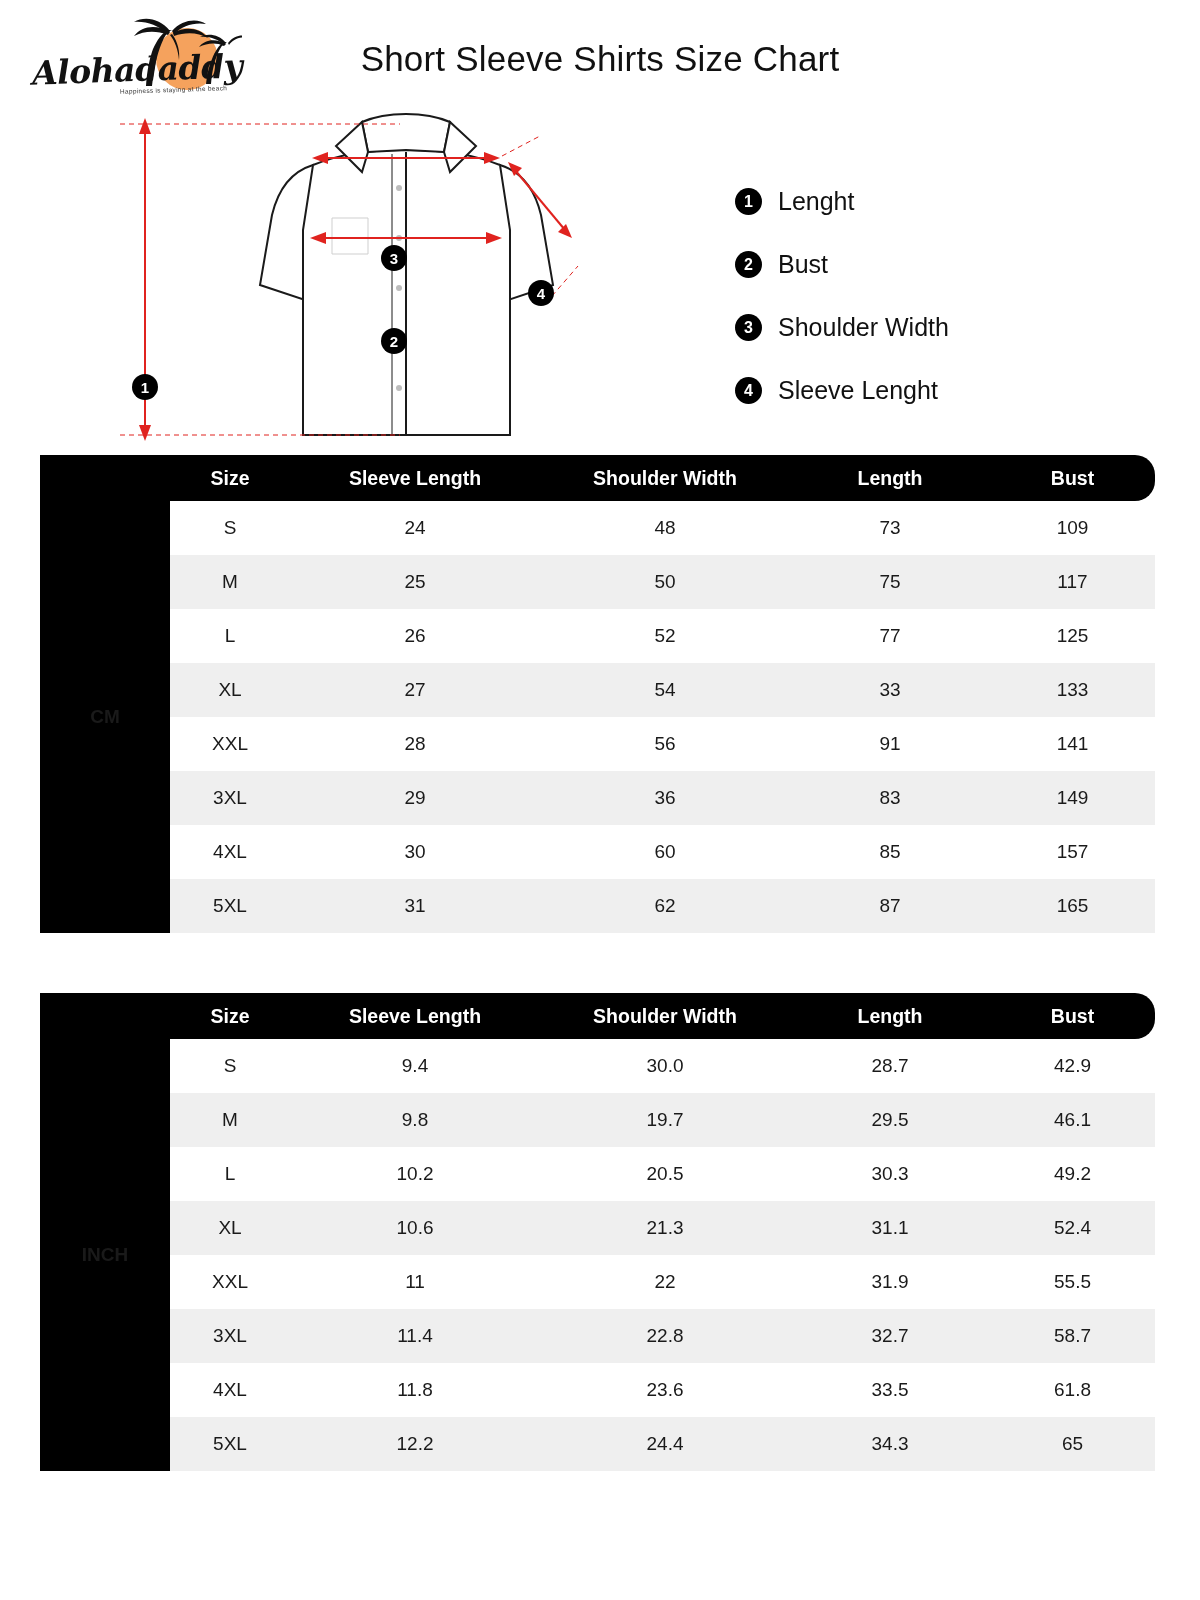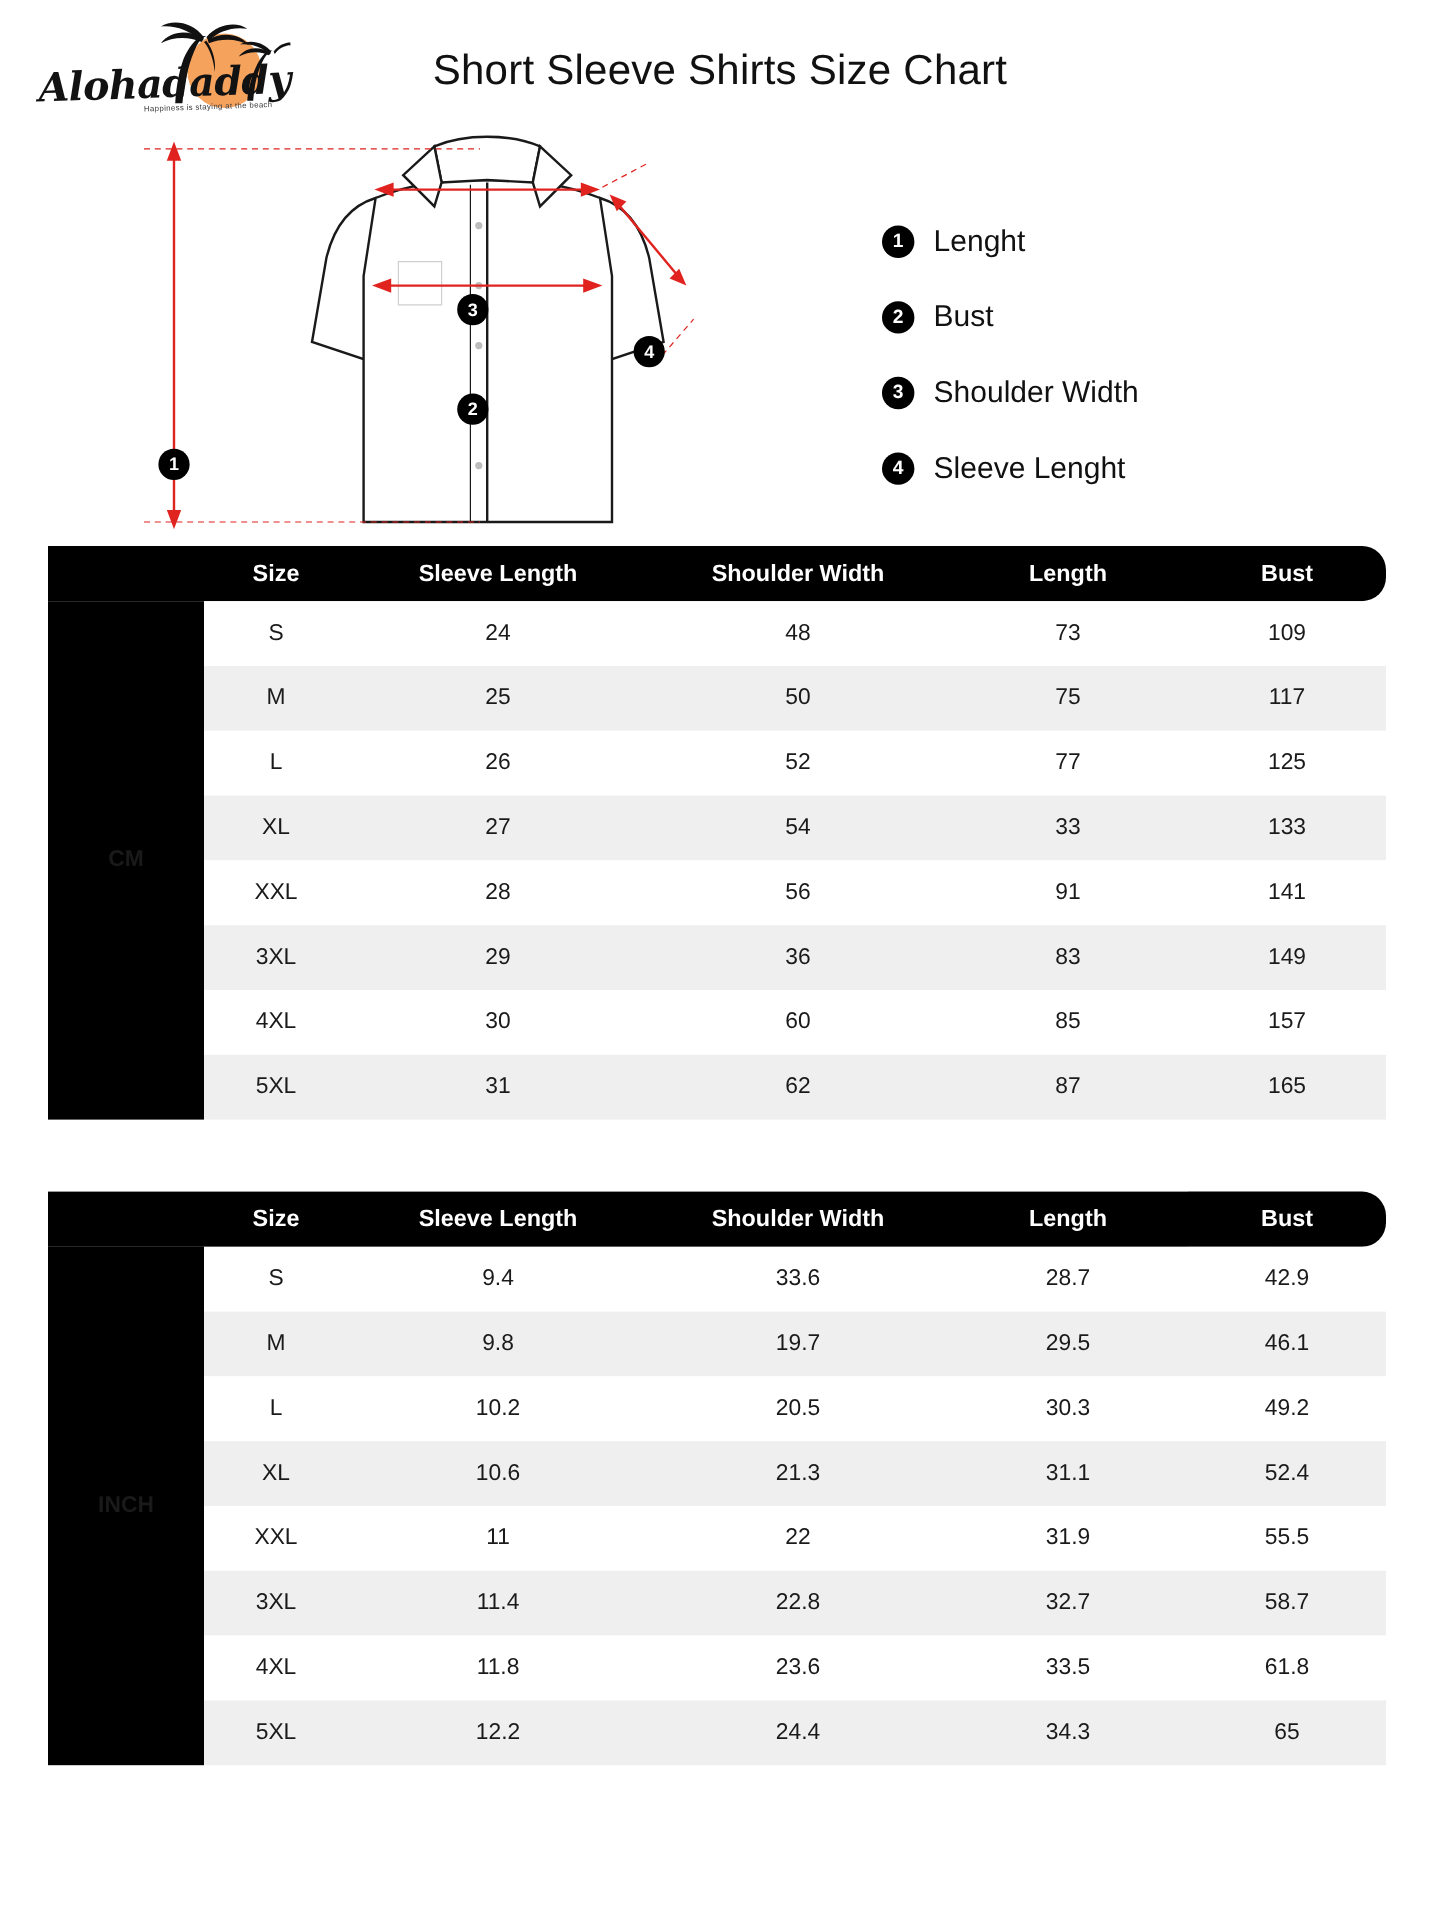--- a/index.html
+++ b/index.html
@@ -380,21 +380,21 @@
           <th class="col-shoulder">Shoulder Width</th>
           <th class="col-length">Length</th>
           <th class="col-bust">Bust</th>
         </tr>
       </thead>
       <tbody>
         <tr>
           <td class="unit-cell" rowspan="8">INCH</td>
           <td>S</td>
           <td>9.4</td>
-          <td>33.6</td>
+          <td>30.0</td>
           <td>28.7</td>
           <td>42.9</td>
         </tr>
         <tr class="alt">
           <td>M</td>
           <td>9.8</td>
           <td>19.7</td>
           <td>29.5</td>
           <td>46.1</td>
         </tr>

